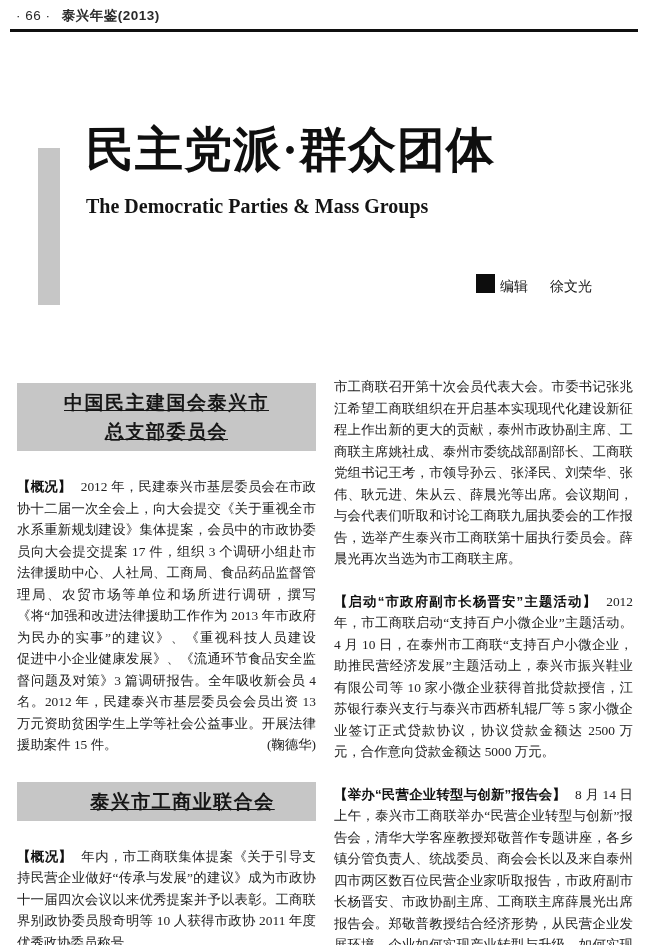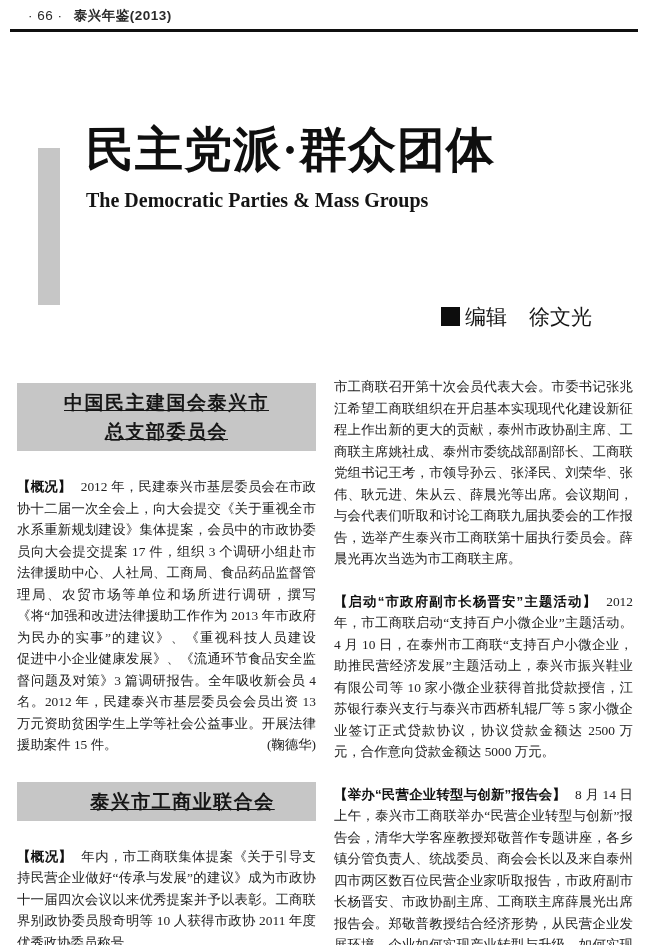--- a/index.html
+++ b/index.html
@@ -12,21 +12,21 @@
   }
   .page {
     position: relative;
     width: 650px; height: 945px;
     background: #ffffff;
     overflow: hidden;
   }
 
   
   .running-header {
-    position: absolute; left: 28px; top: 7px;
+    position: absolute; left: 16px; top: 7px;
     font-size: 13.5px; letter-spacing: 0.5px;
     font-family: "Liberation Sans", "DejaVu Sans", sans-serif;
     color: #2a2a2a;
     white-space: nowrap;
   }
   .running-header .book-title { margin-left: 7px; font-weight: 600; }
   .header-rule {
     position: absolute; left: 10px; top: 29px;
     width: 628px; height: 3px; background: #101010;
   }
@@ -40,33 +40,32 @@
   .title-cn {
     position: absolute; left: 84px; top: 112px;
     margin: 2px;
     font-size: 48px; line-height: 72px;
     font-weight: 900; letter-spacing: 1px;
     color: #0f0f0f;
     font-family: "Liberation Serif", "DejaVu Serif", serif;
     white-space: nowrap;
   }
   .title-en {
-    position: absolute; left: 86px; top: 187px;
+    position: absolute; left: 86px; top: 193px;
     margin: 0;
     font-size: 20px; line-height: 26px;
     font-weight: 700; color: #141414;
     font-family: "Liberation Serif", "DejaVu Serif", serif;
     white-space: nowrap;
   }
   .editor-line {
     position: absolute; right: 58px; top: 273px;
-    font-size: 21px; line-height: 28px;
+    font-size: 14px; line-height: 28px;
     color: #141414;
     white-space: nowrap;
-    margin-top: 30px;
   }
   .editor-marker {
     display: inline-block;
     width: 19px; height: 19px;
     background: #0d0d0d;
     vertical-align: -2px;
     margin-right: 5px;
   }
   .editor-name { margin-left: 22px; }
 

